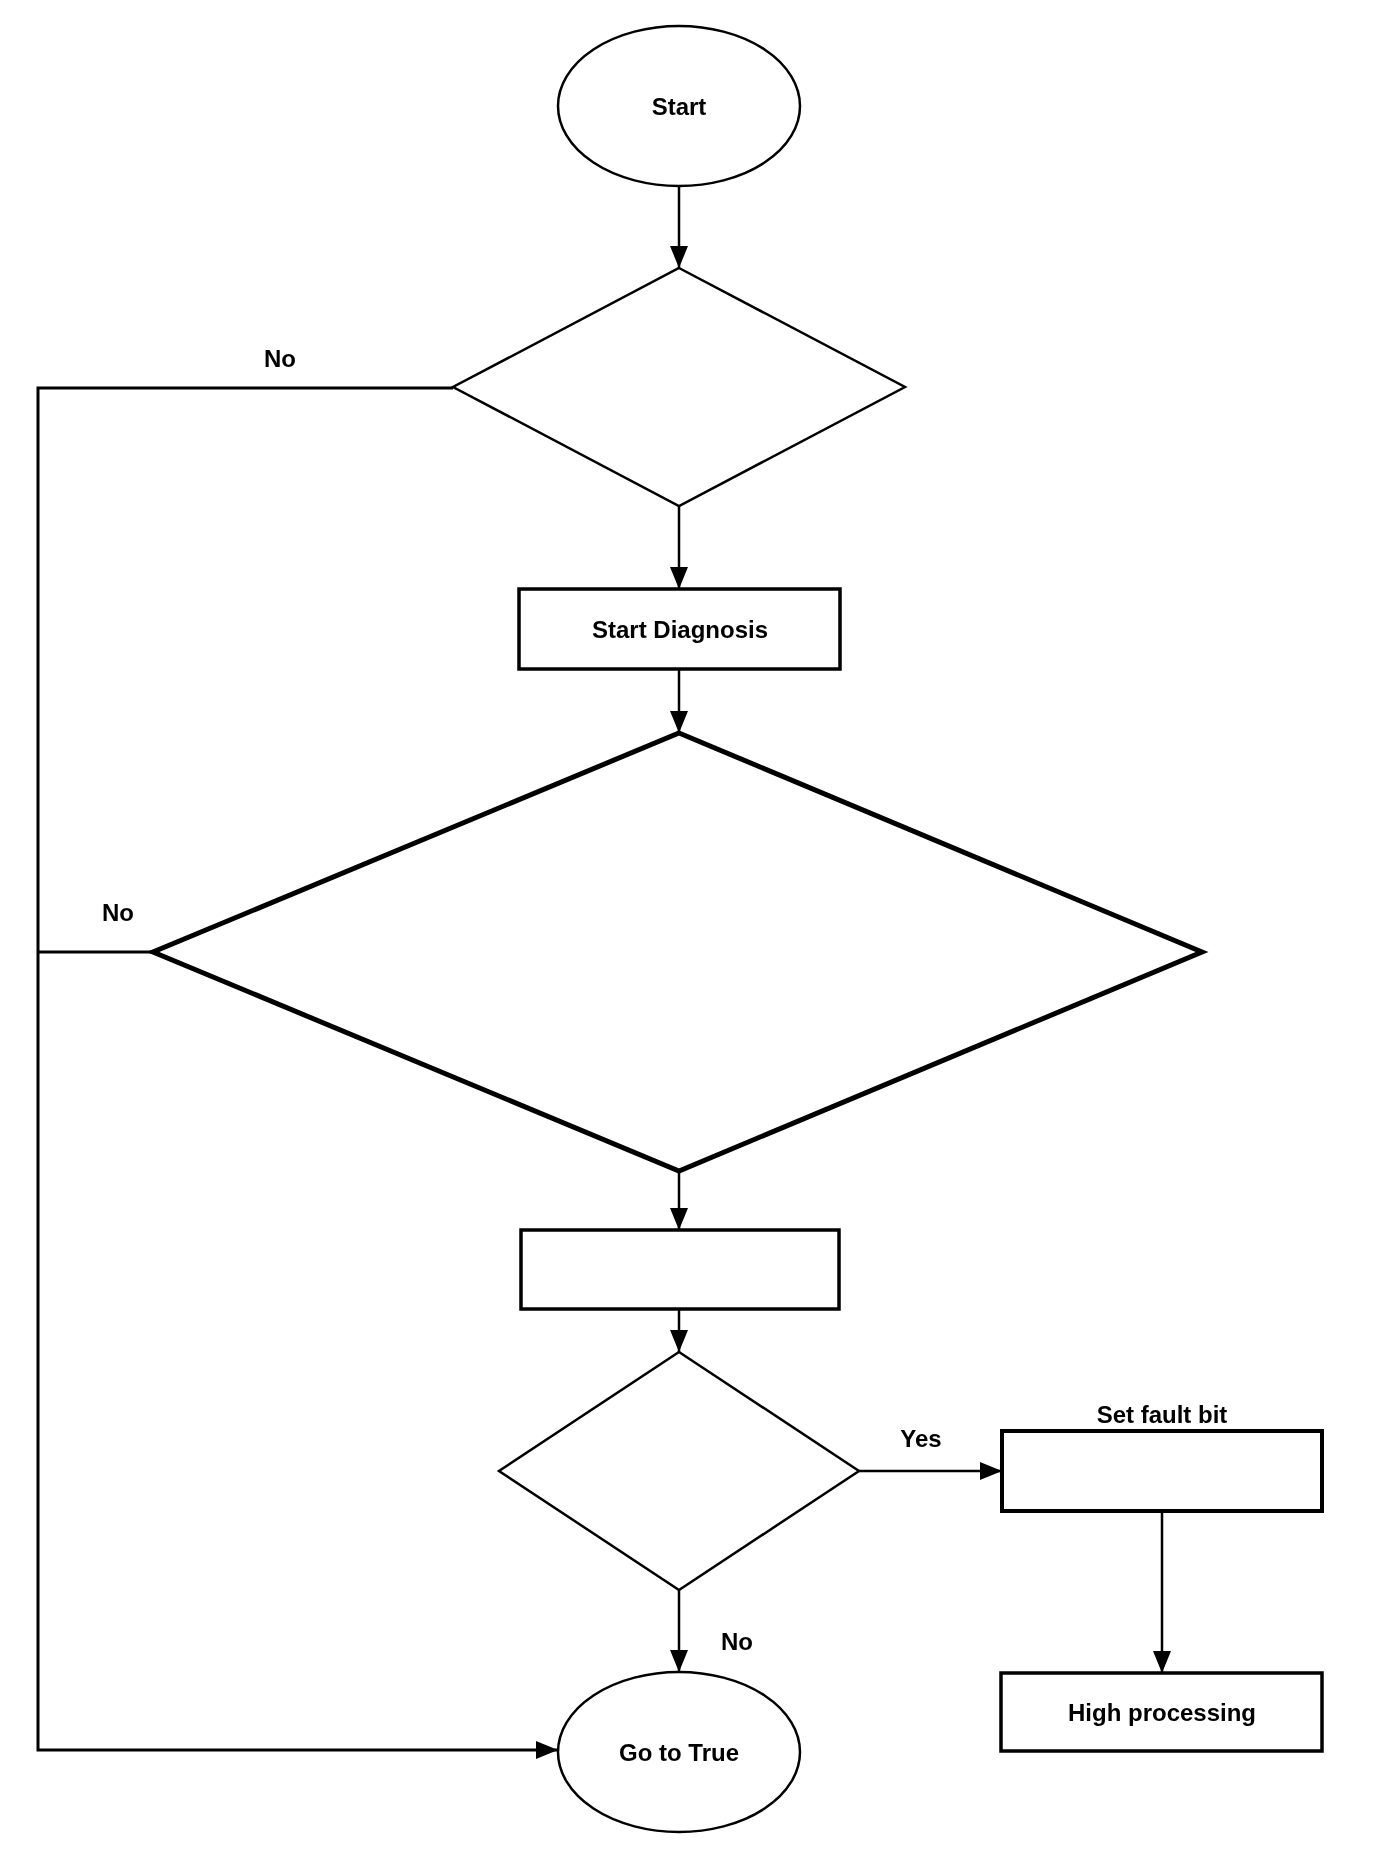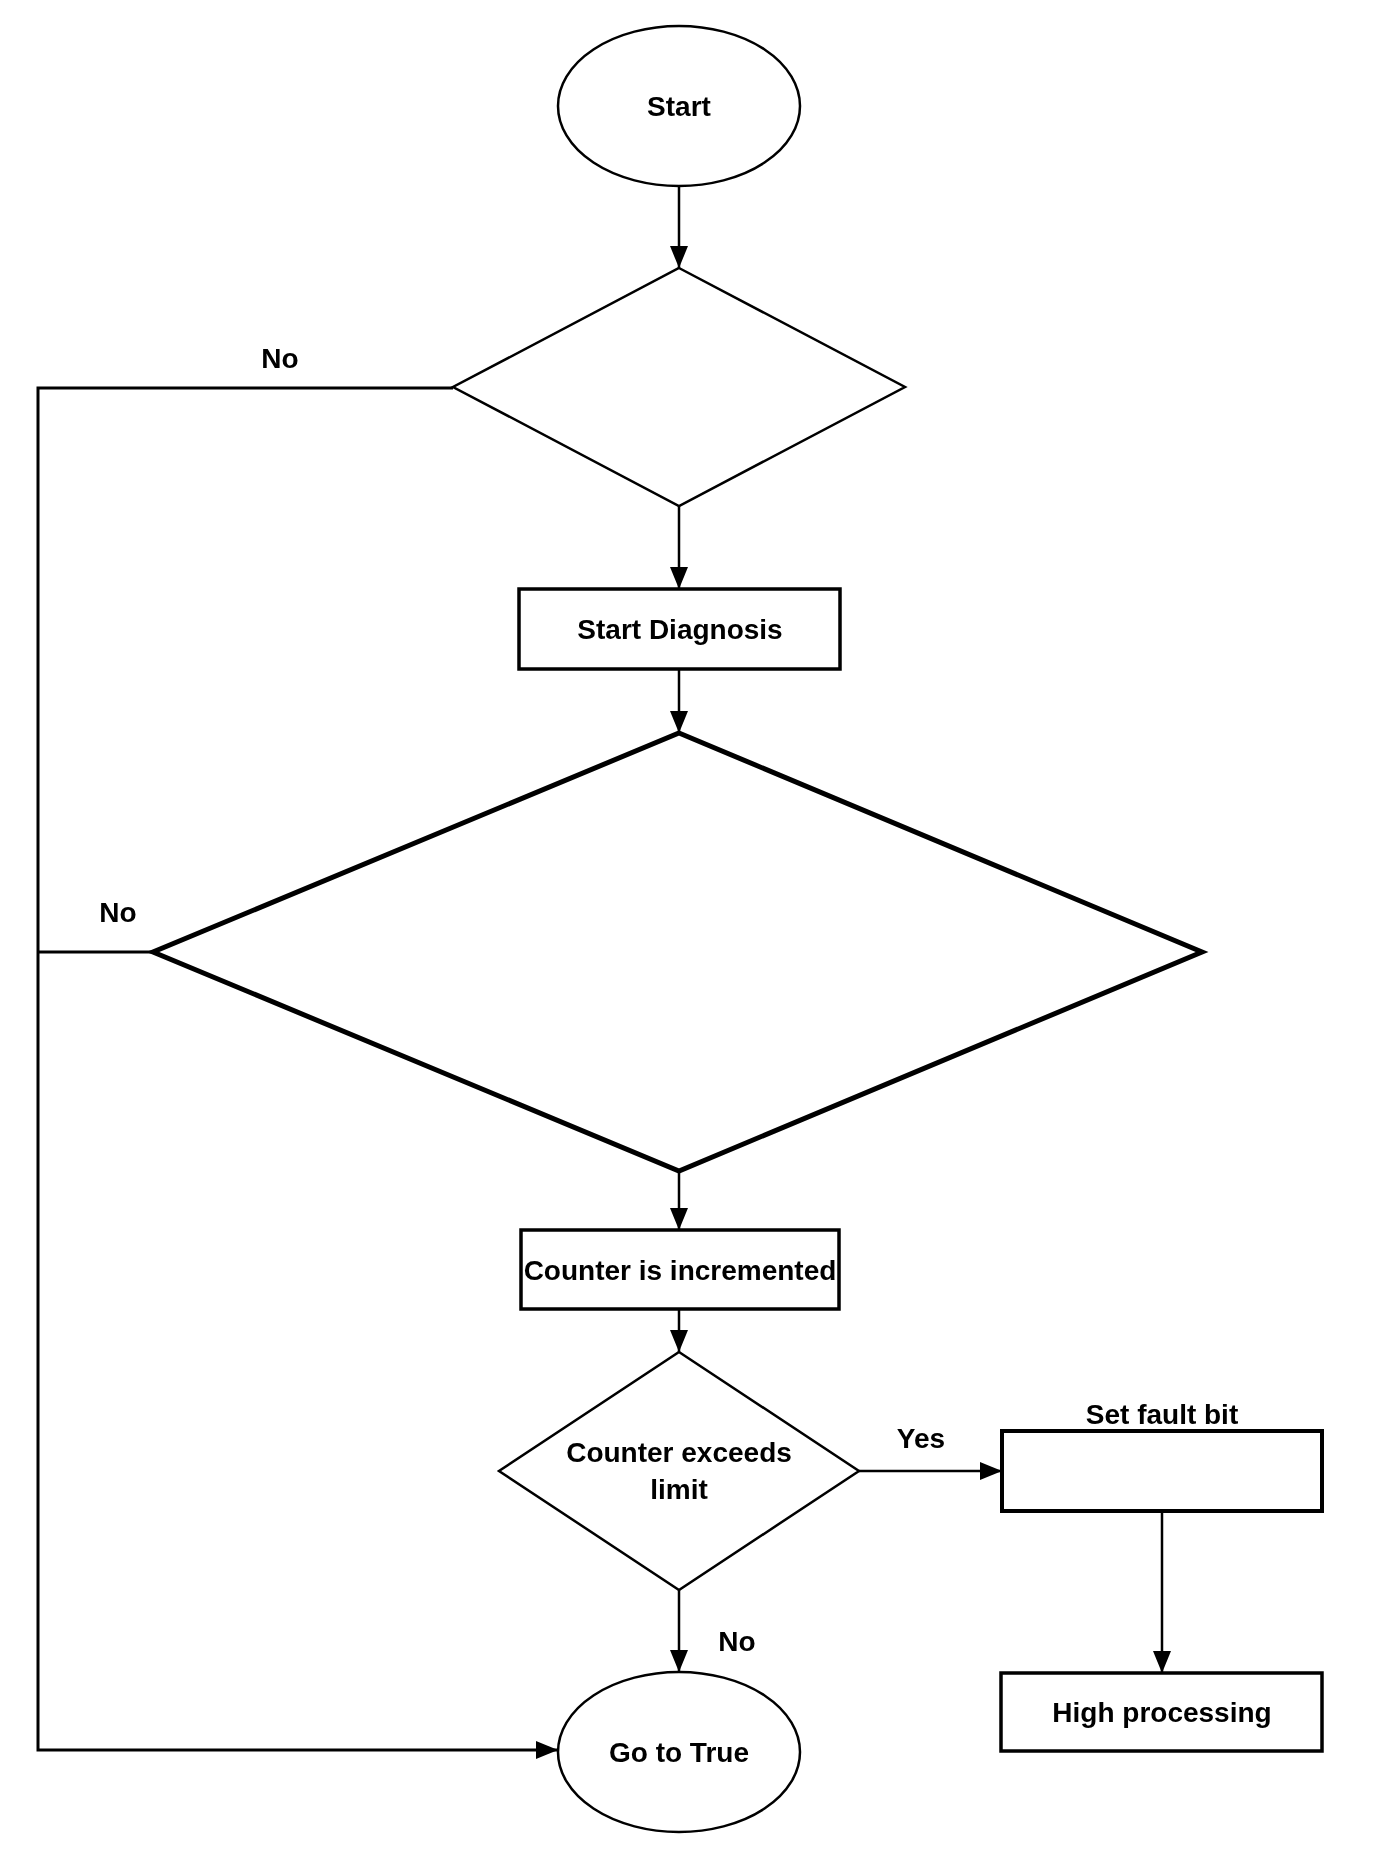--- a/index.html
+++ b/index.html
@@ -19,21 +19,21 @@
     position: absolute;
     left: 0;
     top: 0;
   }
   .lbl {
     position: absolute;
     transform: translate(-50%, -50%);
     text-align: center;
     white-space: pre-line;
     font-weight: bold;
-    font-size: 28px;
+    font-size: 24px;
     line-height: 37px;
     color: #000000;
   }
   .edge {
     stroke: #000000;
     fill: none;
     stroke-width: 2.5;
   }
   .edge.return {
     stroke-width: 3;
@@ -72,23 +72,20 @@
     <polygon class="shape" points="679,733 1202,952 679,1171 153,952" stroke-width="5"></polygon>
     <rect class="shape" x="521" y="1230" width="318" height="79" stroke-width="3.5"></rect>
     <polygon class="shape" points="679,1352 859,1471 679,1590 499,1471" stroke-width="2.5"></polygon>
     <rect class="shape" x="1002" y="1431" width="320" height="80" stroke-width="4"></rect>
     <rect class="shape" x="1001" y="1673" width="321" height="78" stroke-width="3.5"></rect>
     <ellipse class="shape" cx="679" cy="1752" rx="121" ry="80" stroke-width="2.5"></ellipse>
   </svg>
 
   <div class="lbl" style="left:679px; top:106px;">Start</div>
   <div class="lbl" style="left:680px; top:629px;text-align:center;">Start Diagnosis</div>
-  <div class="lbl" style="left:680px; top:1270px;">Counter is incremented</div>
-  <div class="lbl" style="left:679px; top:1471px; width:320px;">Counter exceeds
-limit</div>
   <div class="lbl" style="left:1162px; top:1414px;">Set fault bit</div>
   <div class="lbl" style="left:1162px; top:1712px;">High processing</div>
   <div class="lbl" style="left:679px; top:1752px;">Go to True</div>
 
   <div class="lbl" style="left:280px; top:358px;">No</div>
   <div class="lbl" style="left:118px; top:912px;">No</div>
   <div class="lbl" style="left:921px; top:1438px;">Yes</div>
   <div class="lbl" style="left:737px; top:1641px;">No</div>
 
 </div>

